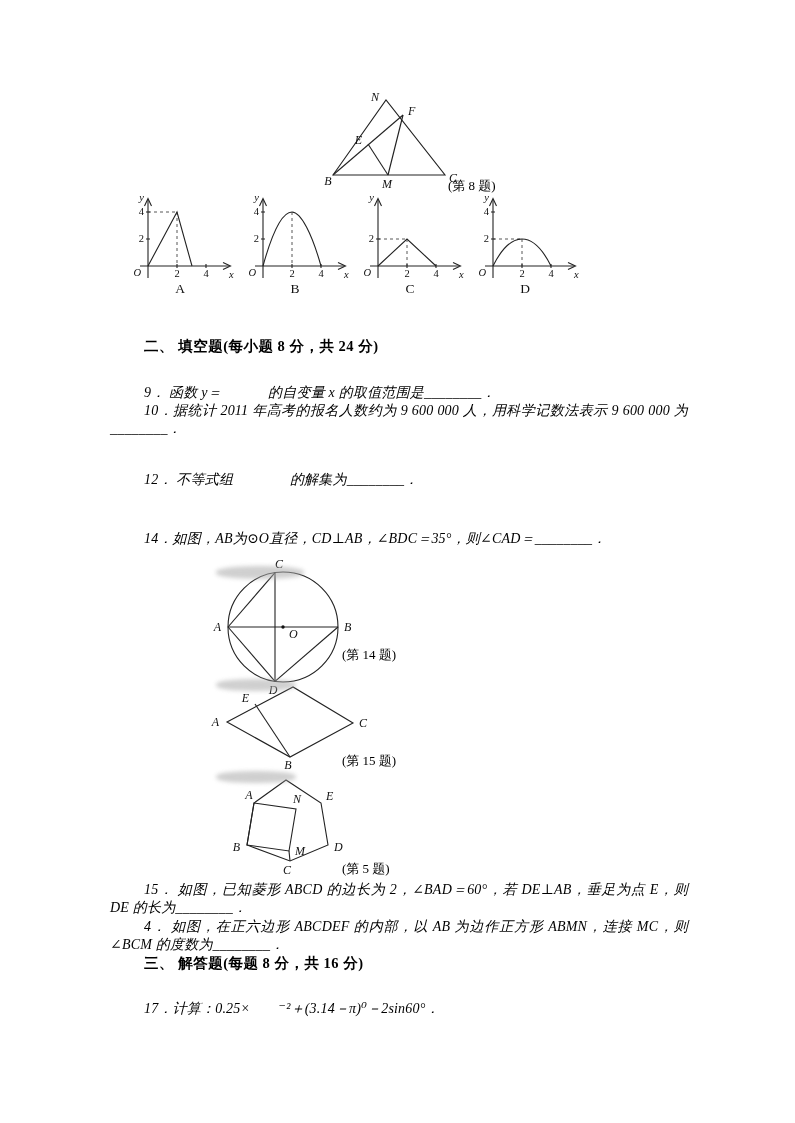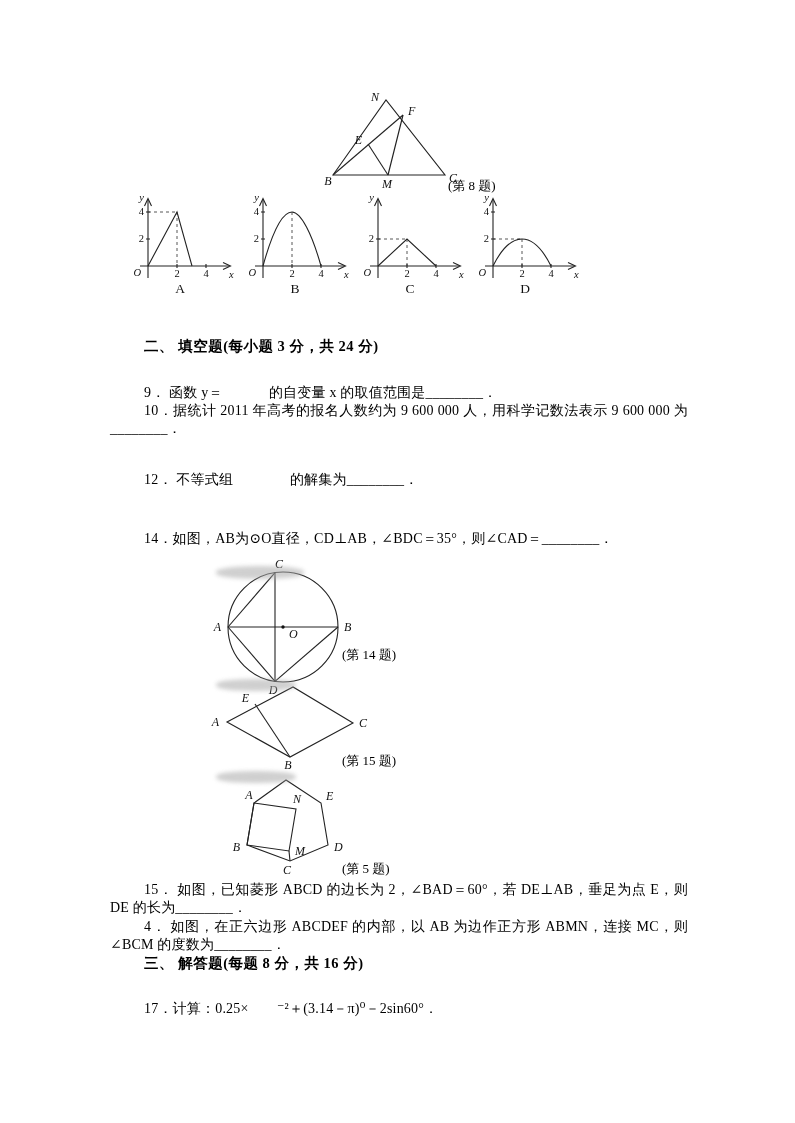--- a/index.html
+++ b/index.html
@@ -8,21 +8,21 @@
     width:795px; height:1123px;
     font-family:"Liberation Serif","DejaVu Serif",serif;
     color:#000;
   }
   .page { position:relative; width:795px; height:1123px; background:#fff; overflow:hidden; }
   .abs { position:absolute; }
   .q {
     font-size:14px; line-height:17.6px; width:578px;
     text-align:justify; letter-spacing:0.2px;
   }
-  .indent { text-indent:34px; }
+  .indent { text-indent:34px;font-style:italic; }
   .sec { font-size:14.5px; font-weight:bold; letter-spacing:0.5px; }
   .cap { font-size:13px; }
   .smudge {
     background:#a9a9a9; opacity:0.55; filter:blur(2px); border-radius:45%;
   }
   svg { overflow:visible; }
   svg .geo { stroke:#222; stroke-width:1.1; fill:none; }
   svg .dash { stroke:#444; stroke-width:0.9; fill:none; stroke-dasharray:3,3; }
   svg text { font-family:"Liberation Serif","DejaVu Serif",serif; fill:#111; }
   svg text.pt { font-size:12px; font-style:italic; }
@@ -113,21 +113,21 @@
     <text class="ax" x="16" y="13" text-anchor="end">y</text>
     <text class="tk" x="16" y="27" text-anchor="end">4</text>
     <text class="tk" x="16" y="54" text-anchor="end">2</text>
     <text class="ax" x="13" y="88" text-anchor="end">O</text>
     <text class="tk" x="49" y="89" text-anchor="middle">2</text>
     <text class="tk" x="78" y="89" text-anchor="middle">4</text>
     <text class="ax" x="101" y="90">x</text>
     <text class="optletter" x="52" y="105" text-anchor="middle">D</text>
   </svg>
 
-  <div class="abs sec" style="left:144px;top:337px">二、 填空题(每小题 3 分，共 24 分)</div>
+  <div class="abs sec" style="left:144px;top:337px">二、 填空题(每小题 8 分，共 24 分)</div>
 
   <div class="abs q indent" style="left:110px;top:384px">9． 函数 y＝　　　 的自变量 x 的取值范围是________．</div>
   <div class="abs q indent" style="left:110px;top:402px">10．据统计 2011 年高考的报名人数约为 9 600 000 人，用科学记数法表示 9 600 000 为________．</div>
   <div class="abs q indent" style="left:110px;top:471px">12． 不等式组　　　　的解集为________．</div>
   <div class="abs q indent" style="left:110px;top:530px">14．如图，AB为⊙O直径，CD⊥AB，∠BDC＝35°，则∠CAD＝________．</div>
 
   <svg class="abs" style="left:205px;top:556px" width="215" height="150">
     <circle class="geo" cx="78" cy="71" r="55"></circle>
     <path class="geo" d="M23,71 L133,71"></path>
     <path class="geo" d="M70,16.6 L70,125.4"></path>

